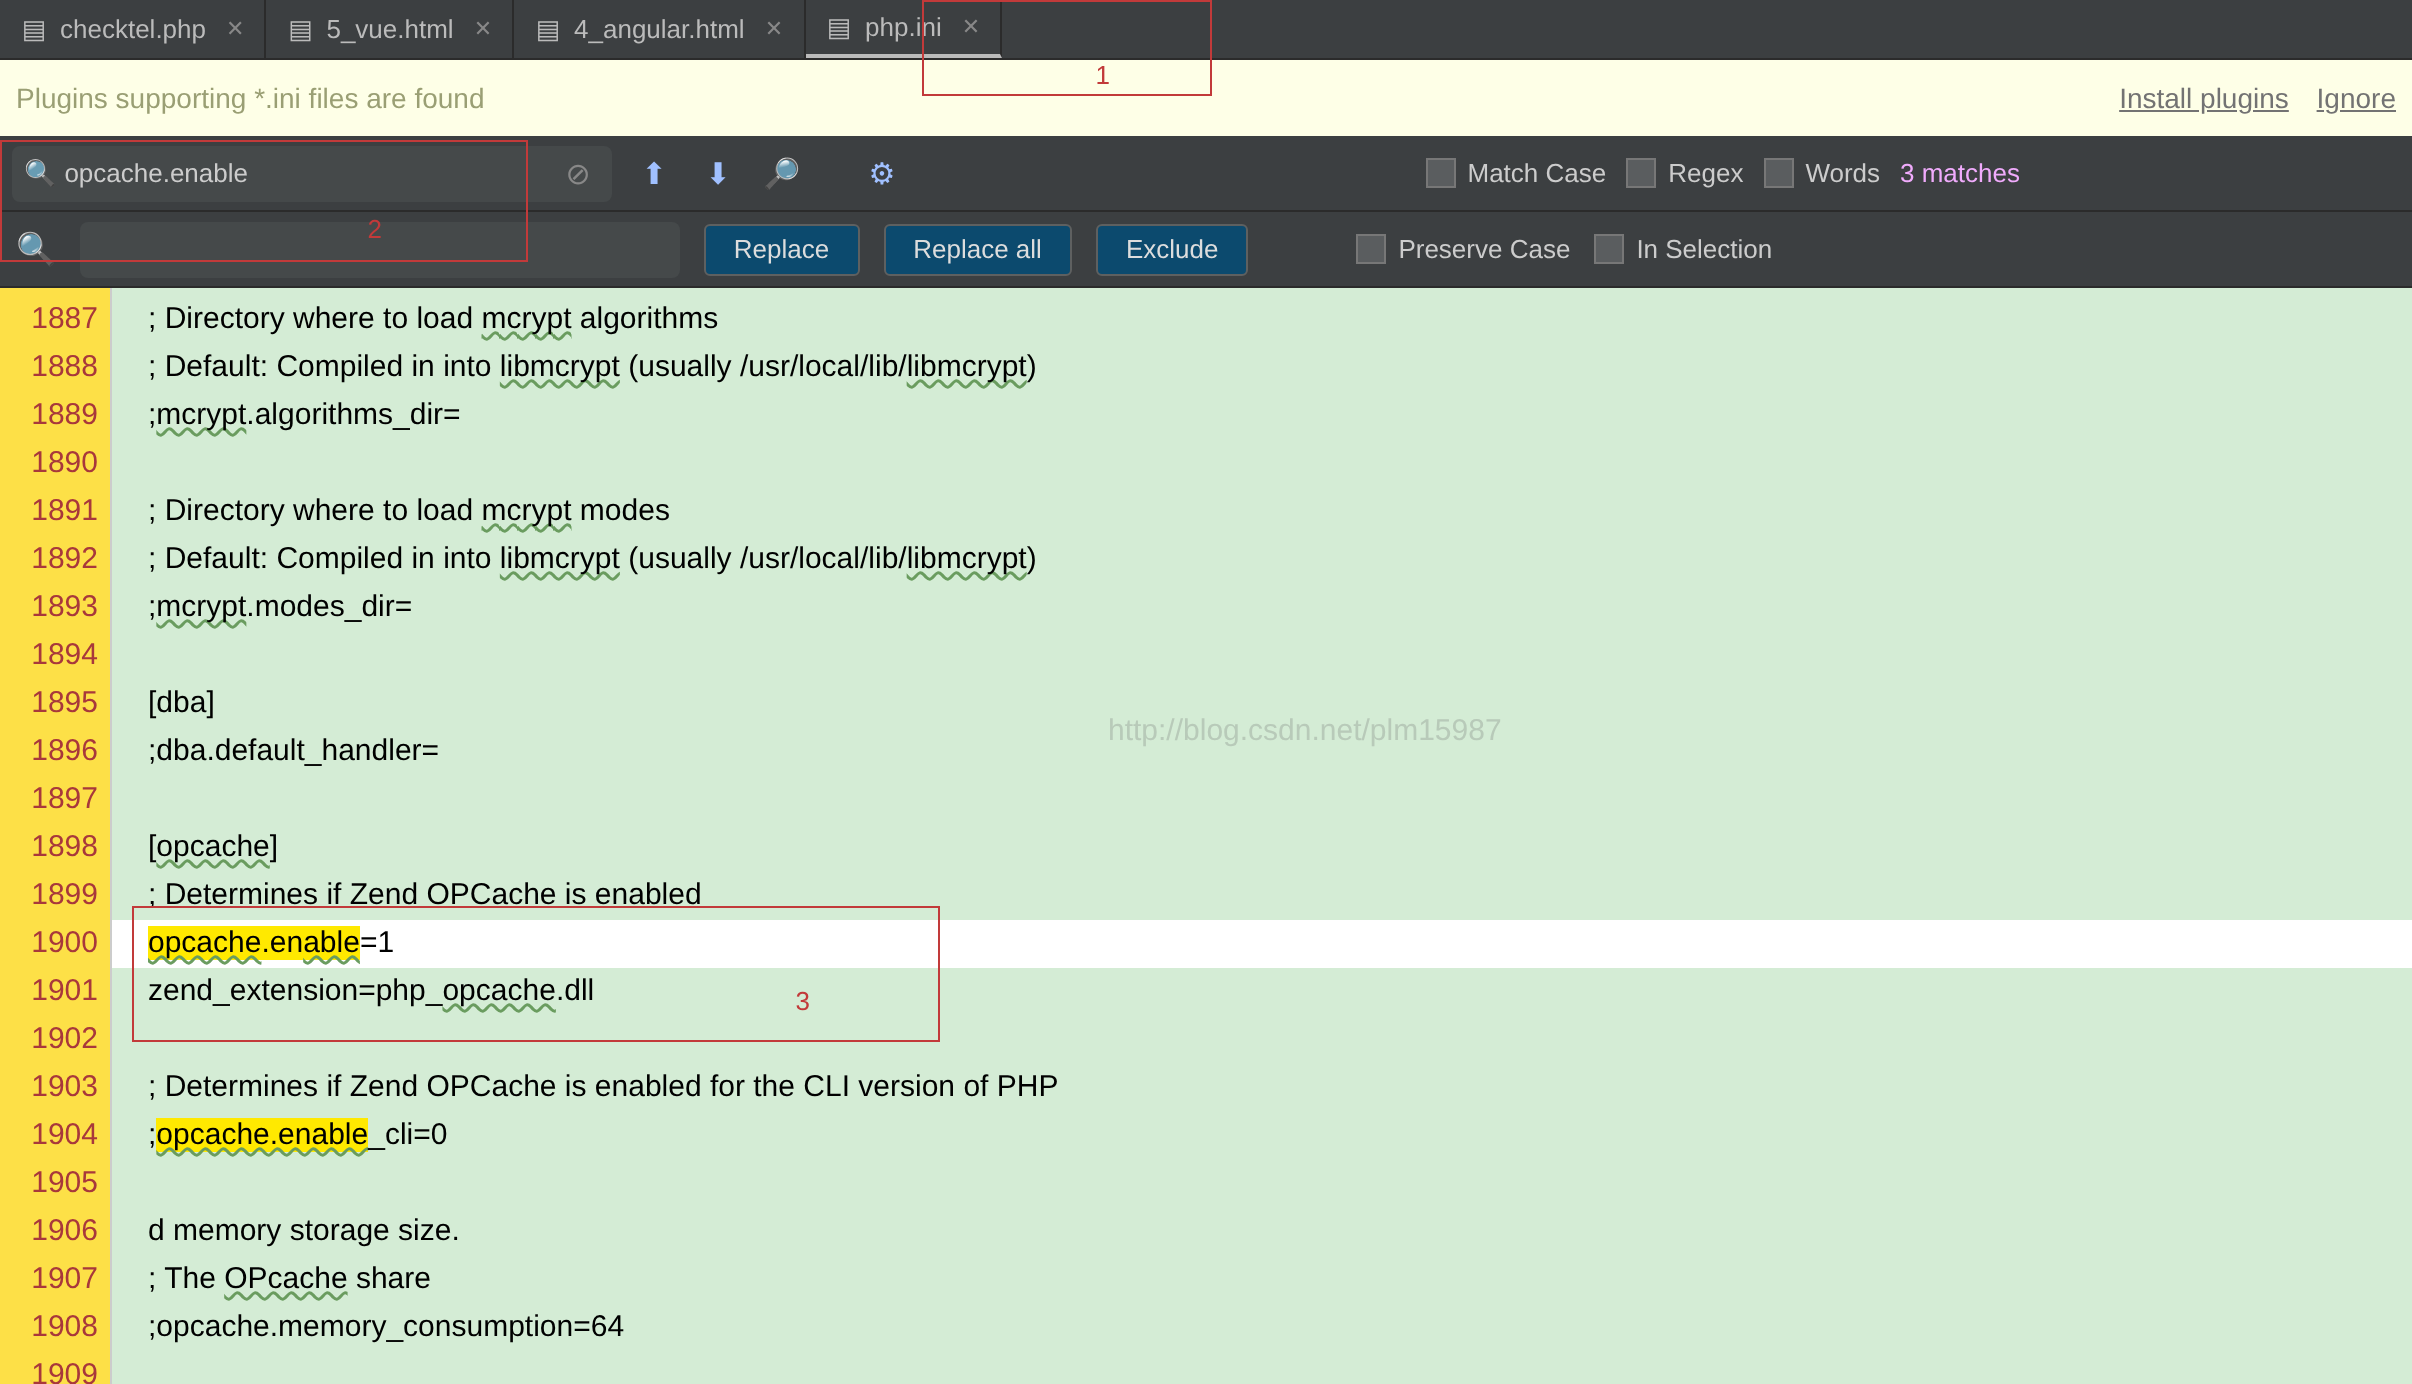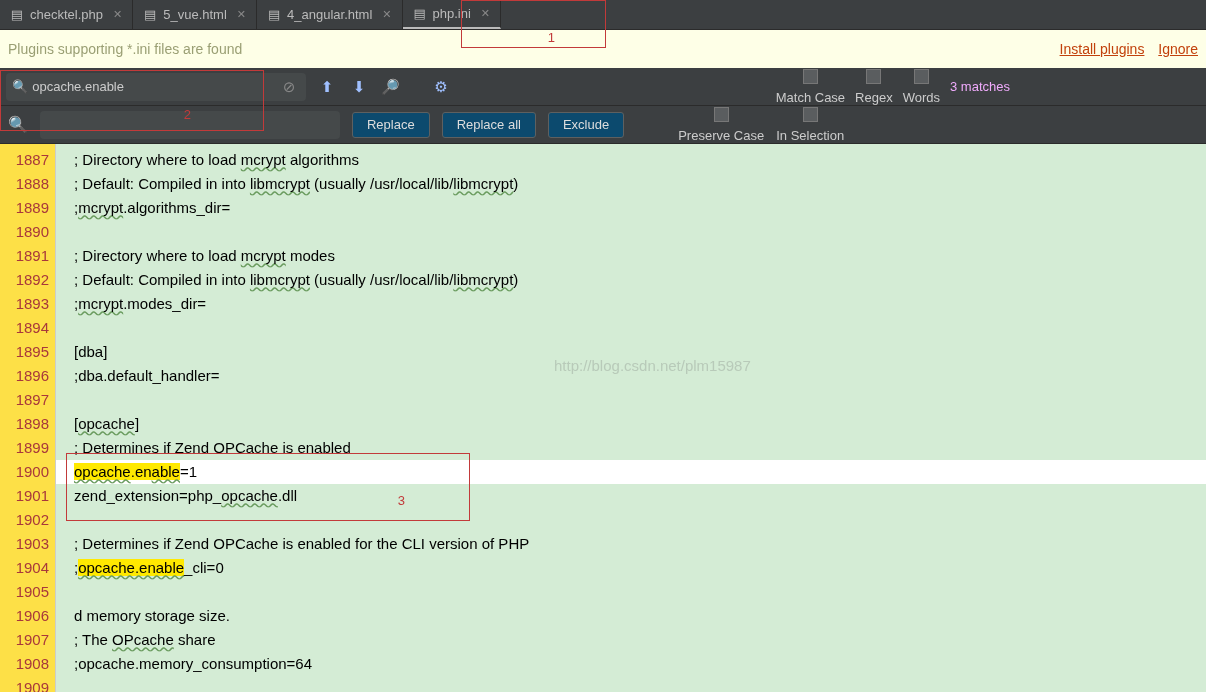--- a/index.html
+++ b/index.html
@@ -5,28 +5,28 @@
 * { margin:0; padding:0; box-sizing:border-box; font-family:"Segoe UI",Arial,sans-serif; }
 body { background:#3c3f41; color:#bbb; width:1206px; height:692px; overflow:hidden; position:relative; }
 
 .tab-bar { height:30px; background:#3c3f41; display:flex; align-items:stretch; border-bottom:1px solid #2b2b2b; }
 .tab { display:flex; align-items:center; padding:0 10px; border-right:1px solid #2b2b2b; gap:6px; font-size:13px; color:#bbb; cursor:pointer; }
 .tab .file-icon { width:14px; height:14px; display:inline-flex; align-items:center; justify-content:center; }
 .tab .close { font-size:11px; color:#888; margin-left:4px; }
 .tab.active { border-bottom:2px solid #bbb; }
 
 .notif-bar { height:38px; background:#feffe7; display:flex; align-items:center; justify-content:space-between; padding:0 8px; font-size:14px; color:#9a9f74; }
-.notif-bar .links a { color:#c2410c; text-decoration:underline; margin-left:10px; font-size:14px; }
+.notif-bar .links a { color:#737373; text-decoration:underline; margin-left:10px; font-size:14px; }
 
 .search-bar { height:38px; background:#3c3f41; display:flex; align-items:center; gap:10px; padding:0 6px; border-bottom:1px solid #2b2b2b; }
 .search-left { display:flex; align-items:center; background:#45494a; border-radius:4px; height:28px; width:300px; padding:0 6px; }
 .search-left .mag { color:#aaa; font-size:13px; margin-right:4px; }
 .search-left input { background:transparent; border:none; color:#ccc; font-size:13px; flex:1; outline:none; }
 .icon-btn { color:#a0c0ff; font-size:15px; cursor:pointer; width:22px; text-align:center; }
-.chk { display:flex; align-items:center; gap:6px; font-size:13px; color:#ccc;flex-direction:column; }
+.chk { display:flex; align-items:center; gap:6px; font-size:13px; color:#ccc; }
 .chk .box { width:15px; height:15px; background:#5a5d5f; border:1px solid #777; }
 .result-count { color:#f0abfc; font-size:13px; }
 
 .replace-bar { height:38px; background:#3c3f41; display:flex; align-items:center; gap:12px; padding:0 6px; border-bottom:1px solid #2b2b2b; }
 .replace-bar .replace-input { background:#45494a; border-radius:4px; height:28px; width:300px; }
 .btn { background:#0c4a6e; border:1px solid #5e6060; color:#ddd; height:26px; padding:0 14px; font-size:13px; border-radius:3px; cursor:pointer; }
 
 .editor { display:flex; height:548px; position:relative; }
 .gutter { width:56px; background:#fde047; text-align:right; padding:4px 6px 0 0; font-family:"Consolas",monospace; font-size:15px; color:#a8383b; line-height:24px; border-right:1px solid #ccc; }
 .gutter div { height:24px; }

